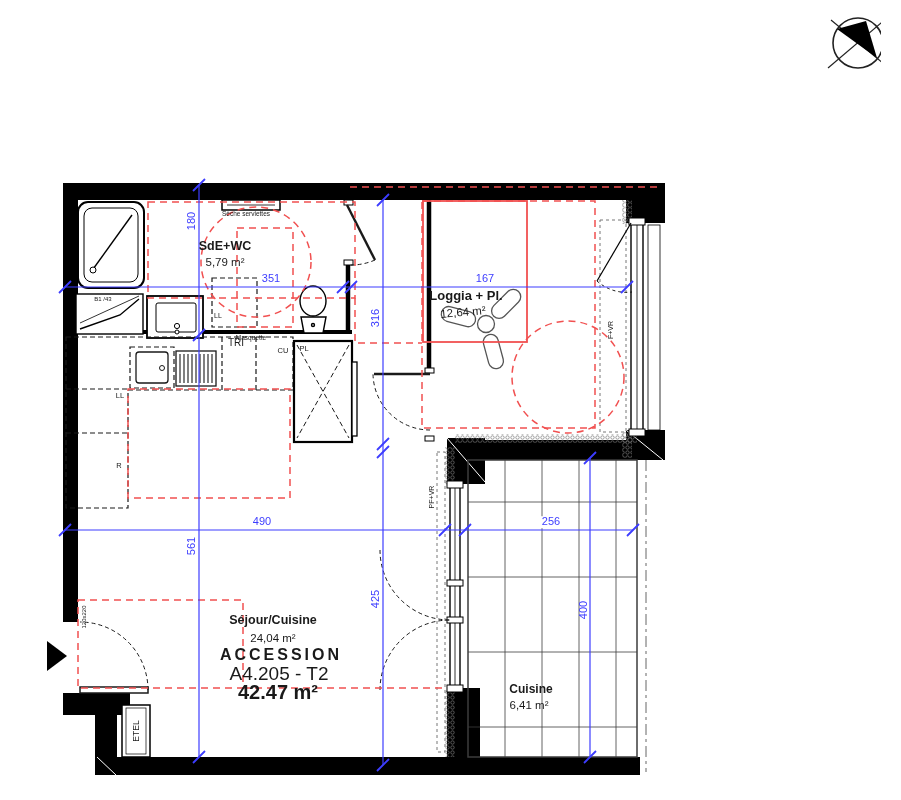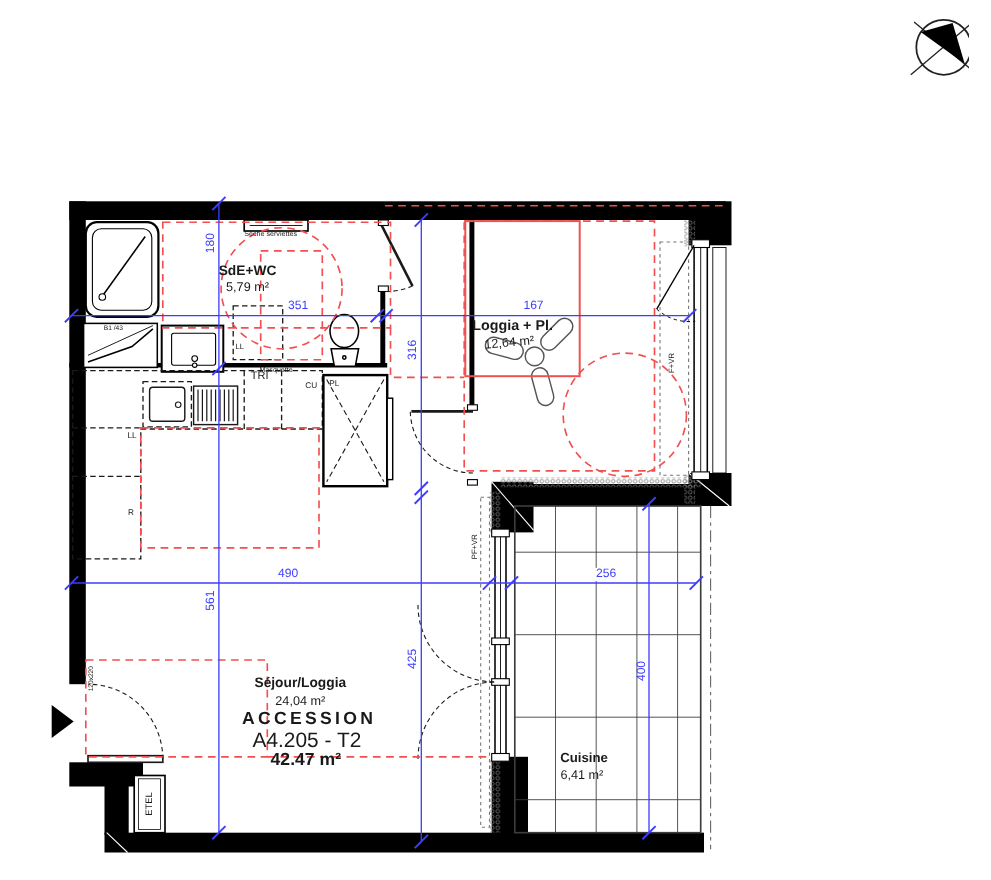--- a/index.html
+++ b/index.html
@@ -8,21 +8,21 @@
   .stage svg{position:absolute;left:0;top:0;}
   .lbl{position:absolute;transform:translate(-50%,-50%);white-space:nowrap;
        font-size:7px;color:#1a1a1a;line-height:1.05;text-align:center;}
   .lbl.rot{transform:translate(-50%,-50%) rotate(-90deg);}
   .lbl.dim{color:#3d3dff;font-size:11px;background:#fff;padding:0 1px;}
   .lbl.dim.rot{background:transparent;}
   .room-name{font-size:13px;font-weight:bold;}
   .room-area{font-size:11.5px;}
   .title-main{font-size:16px;font-weight:bold;letter-spacing:3px;text-align:right;}
   .title-ref{font-size:19px;font-weight:normal;}
-  .title-area{font-size:16px;font-weight:bold;}
+  .title-area{font-size:20px;font-weight:bold;}
   .tiny{font-size:6.5px;}
 </style>
 </head>
 <body>
 
 <div class="stage">
 
 <svg width="901" height="800" viewBox="0 0 901 800">
   <defs>
     <pattern id="insul" width="5" height="5" patternUnits="userSpaceOnUse">
@@ -208,21 +208,21 @@
     <polygon points="837,29 866,21 877,58" fill="#000" stroke="none"></polygon>
   </g>
 </svg>
 
   <div class="lbl room-name" style="left:225px;top:247px;font-size:12.5px">SdE+WC</div>
   <div class="lbl room-area" style="left:225px;top:262px">5,79 m²</div>
 
   <div class="lbl room-name" style="left:466px;top:296px">Loggia + Pl.</div>
   <div class="lbl room-area" style="left:463px;top:312px;transform:translate(-50%,-50%) rotate(-5deg)">12,64 m²</div>
 
-  <div class="lbl room-name" style="left:273px;top:621px;font-size:12.5px">Séjour/Loggia</div>
+  <div class="lbl room-name" style="left:273px;top:621px;font-size:12.5px">Séjour/Cuisine</div>
   <div class="lbl room-area" style="left:273px;top:638px">24,04 m²</div>
 
   <div class="lbl title-main" style="left:281px;top:655px">ACCESSION</div>
   <div class="lbl title-ref" style="left:279px;top:674px">A4.205 - T2</div>
   <div class="lbl title-area" style="left:278px;top:692px">42.47 m²</div>
 
   <div class="lbl room-name" style="left:531px;top:689px;font-size:12px">Cuisine</div>
   <div class="lbl room-area" style="left:529px;top:705px">6,41 m²</div>
 
   <div class="lbl tiny" style="left:246px;top:214px">Sèche serviettes</div>

